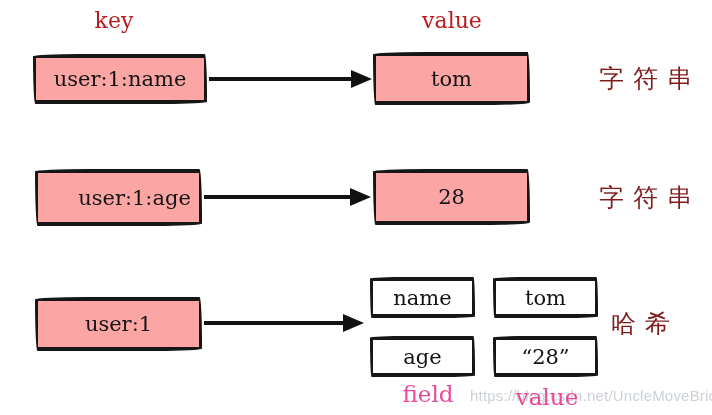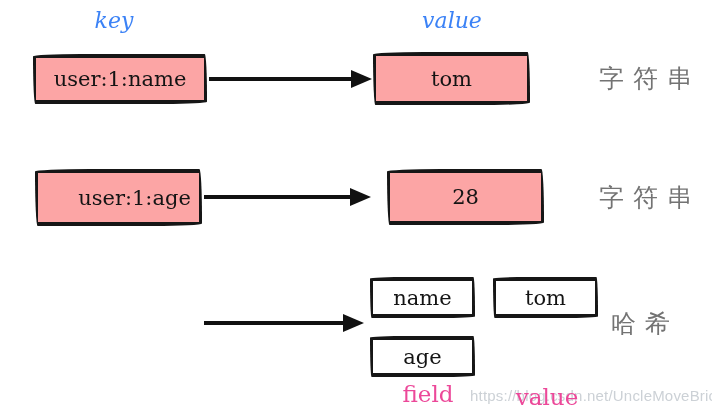--- a/index.html
+++ b/index.html
@@ -9,23 +9,22 @@
     height: 415px;
     background: #ffffff;
     overflow: hidden;
     font-family: "DejaVu Serif", "Liberation Serif", serif;
     color: #141414;
   }
   .col-header {
     position: absolute;
     transform: translateX(-50%);
     font-size: 22px;
-    color: #3b82f6;
+    color: #b91c1c;
     white-space: nowrap;
-    font-style: italic;
   }
   
   .sketch-box {
     position: absolute;
     box-sizing: border-box;
     background: #fca5a5;
     border: 3px solid #161616;
     border-top-width: 4px;
     border-bottom-width: 4px;
     border-radius: 255px 12px 225px 12px / 12px 225px 12px 255px;
@@ -52,21 +51,21 @@
     transform: translateY(-50%);
     width: 0; height: 0;
     border-left: 21px solid #111111;
     border-top: 9px solid transparent;
     border-bottom: 9px solid transparent;
   }
   .type-label {
     position: absolute;
     font-size: 25px;
     letter-spacing: 9px;
-    color: #737373;
+    color: #7f1d1d;
     white-space: nowrap;
     z-index: 2;
   }
   .hash-table {
     position: absolute;
     left: 370px; top: 277px;
     width: 228px; height: 100px;
     display: grid;
     grid-template-columns: 1fr 1fr;
     grid-template-rows: 1fr 1fr;
@@ -116,29 +115,31 @@
   <div class="col-header" style="left:114px; top:8px;">key</div>
   <div class="col-header" style="left:452px; top:8px;">value</div>
 
   <div class="sketch-box" style="left:33px; top:54px; width:174px; height:50px;">user:1:name</div>
   <div class="arrow" style="left:209px; top:77px; width:143px;"></div>
   <div class="sketch-box" style="left:373px; top:52px; width:157px; height:53px;">tom</div>
   <div class="type-label" style="left:599px; top:62px;">字符串</div>
 
   <div class="sketch-box" style="left:35px; top:169px; width:167px; height:57px;padding-left:32px;">user:1:age</div>
   <div class="arrow" style="left:204px; top:195px; width:147px;"></div>
-  <div class="sketch-box" style="left:387px; top:169px; width:157px; height:56px;">28</div>
+  <div class="sketch-box" style="left:373px; top:169px; width:157px; height:56px;">28</div>
   <div class="type-label" style="left:599px; top:181px;">字符串</div>
 
+  <div class="sketch-box" style="left:35px; top:297px; width:167px; height:54px;">user:1</div>
   <div class="arrow" style="left:204px; top:321px; width:140px;"></div>
 
   <div class="hash-table">
     <div class="hash-cell">name</div>
     <div class="hash-cell">tom</div>
     <div class="hash-cell">age</div>
+    <div class="hash-cell">“28”</div>
   </div>
 
   <div class="type-label" style="left:611px; top:307px;text-align:center;">哈希</div>
 
   <div class="bottom-label" style="left:428px; top:381px;">field</div>
   <div class="bottom-label" style="left:547px; top:384px;">value</div>
 
   <div class="watermark">https://blog.csdn.net/UncleMoveBrick</div>
 
 </div>

